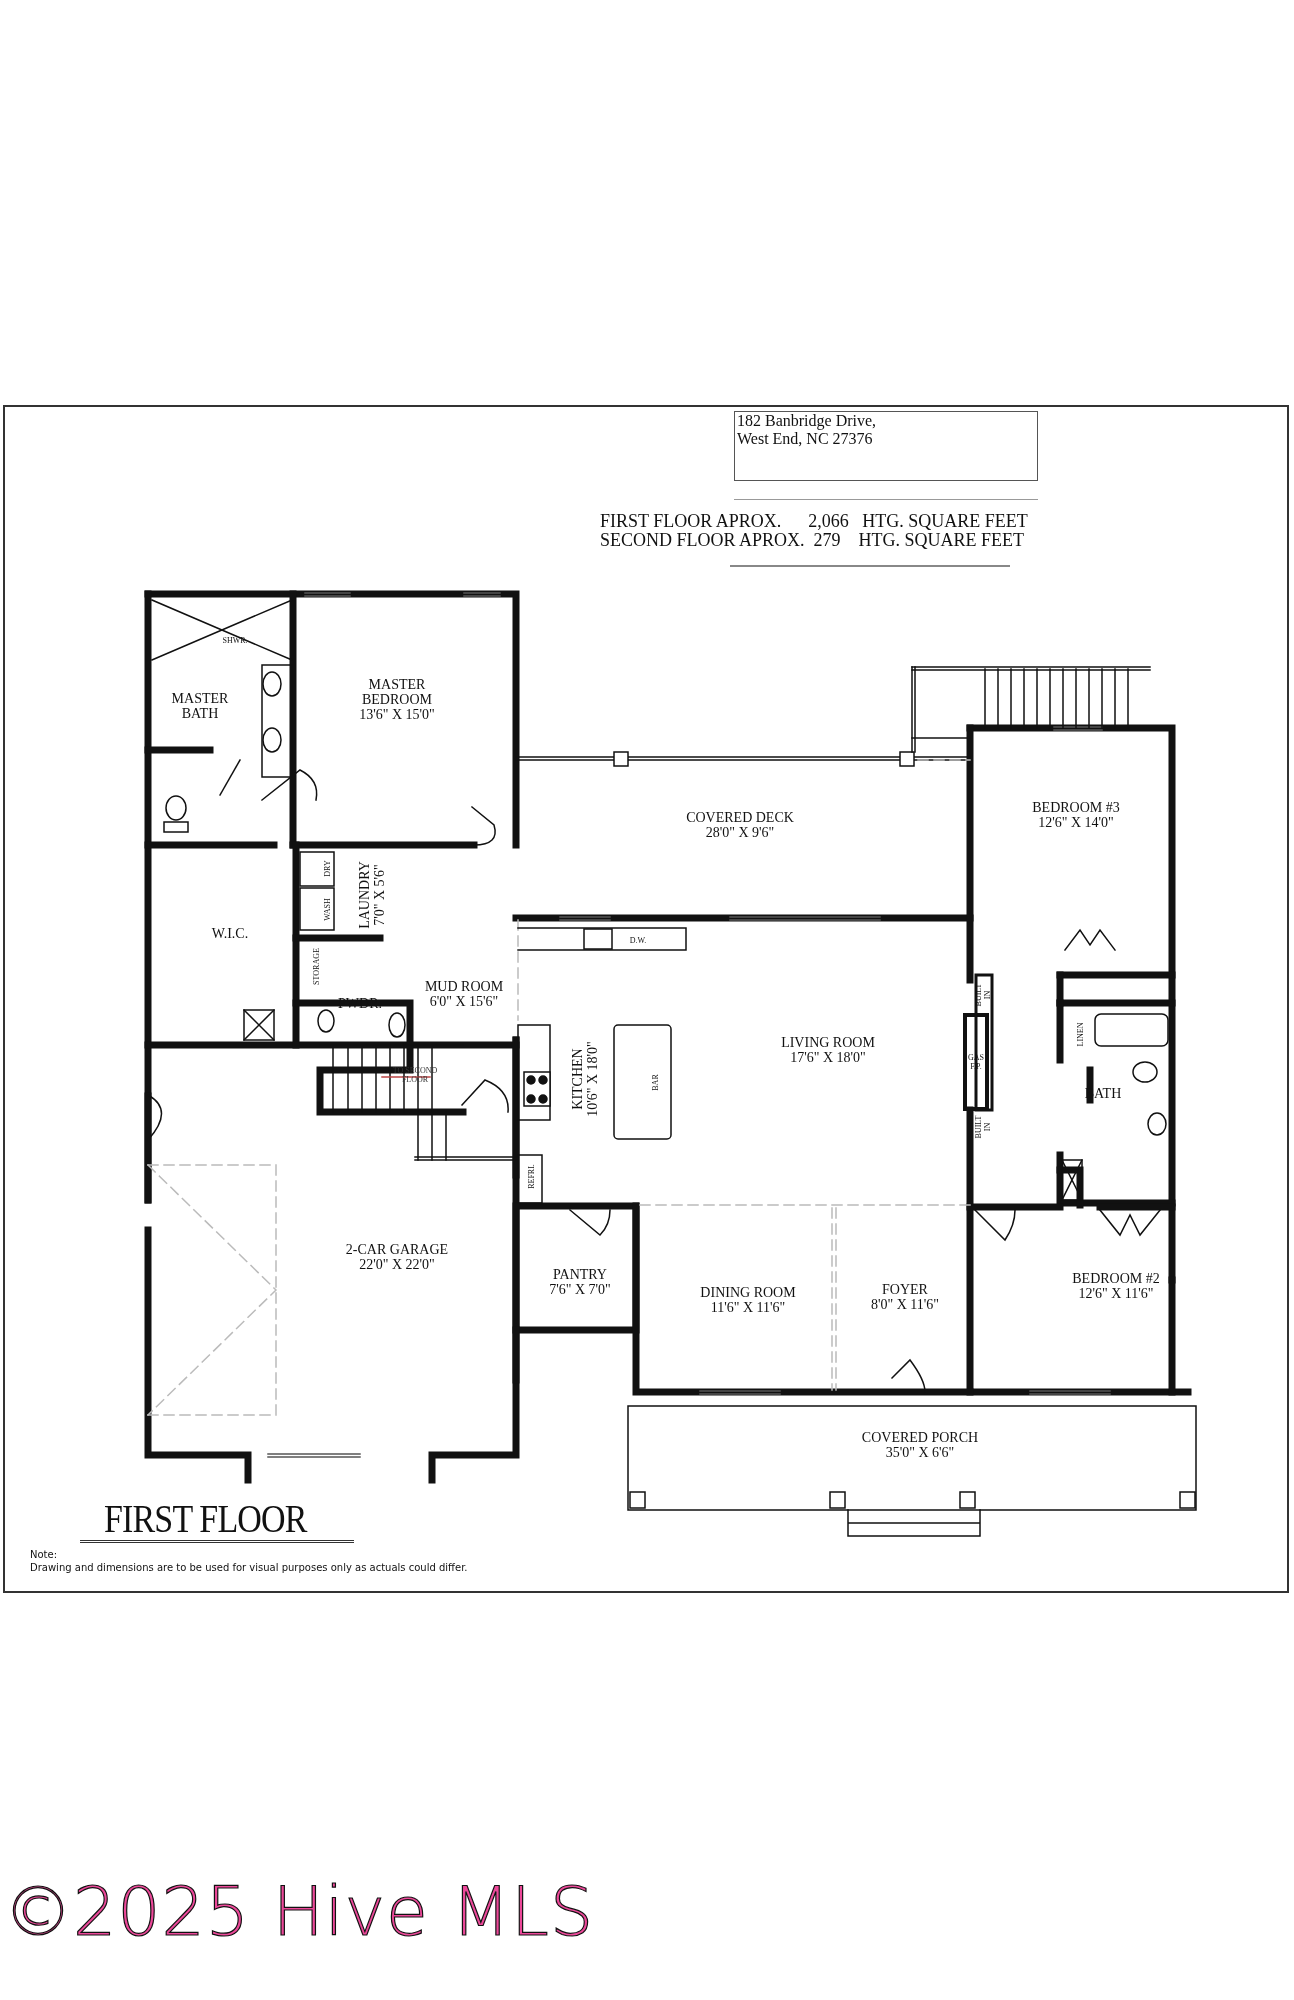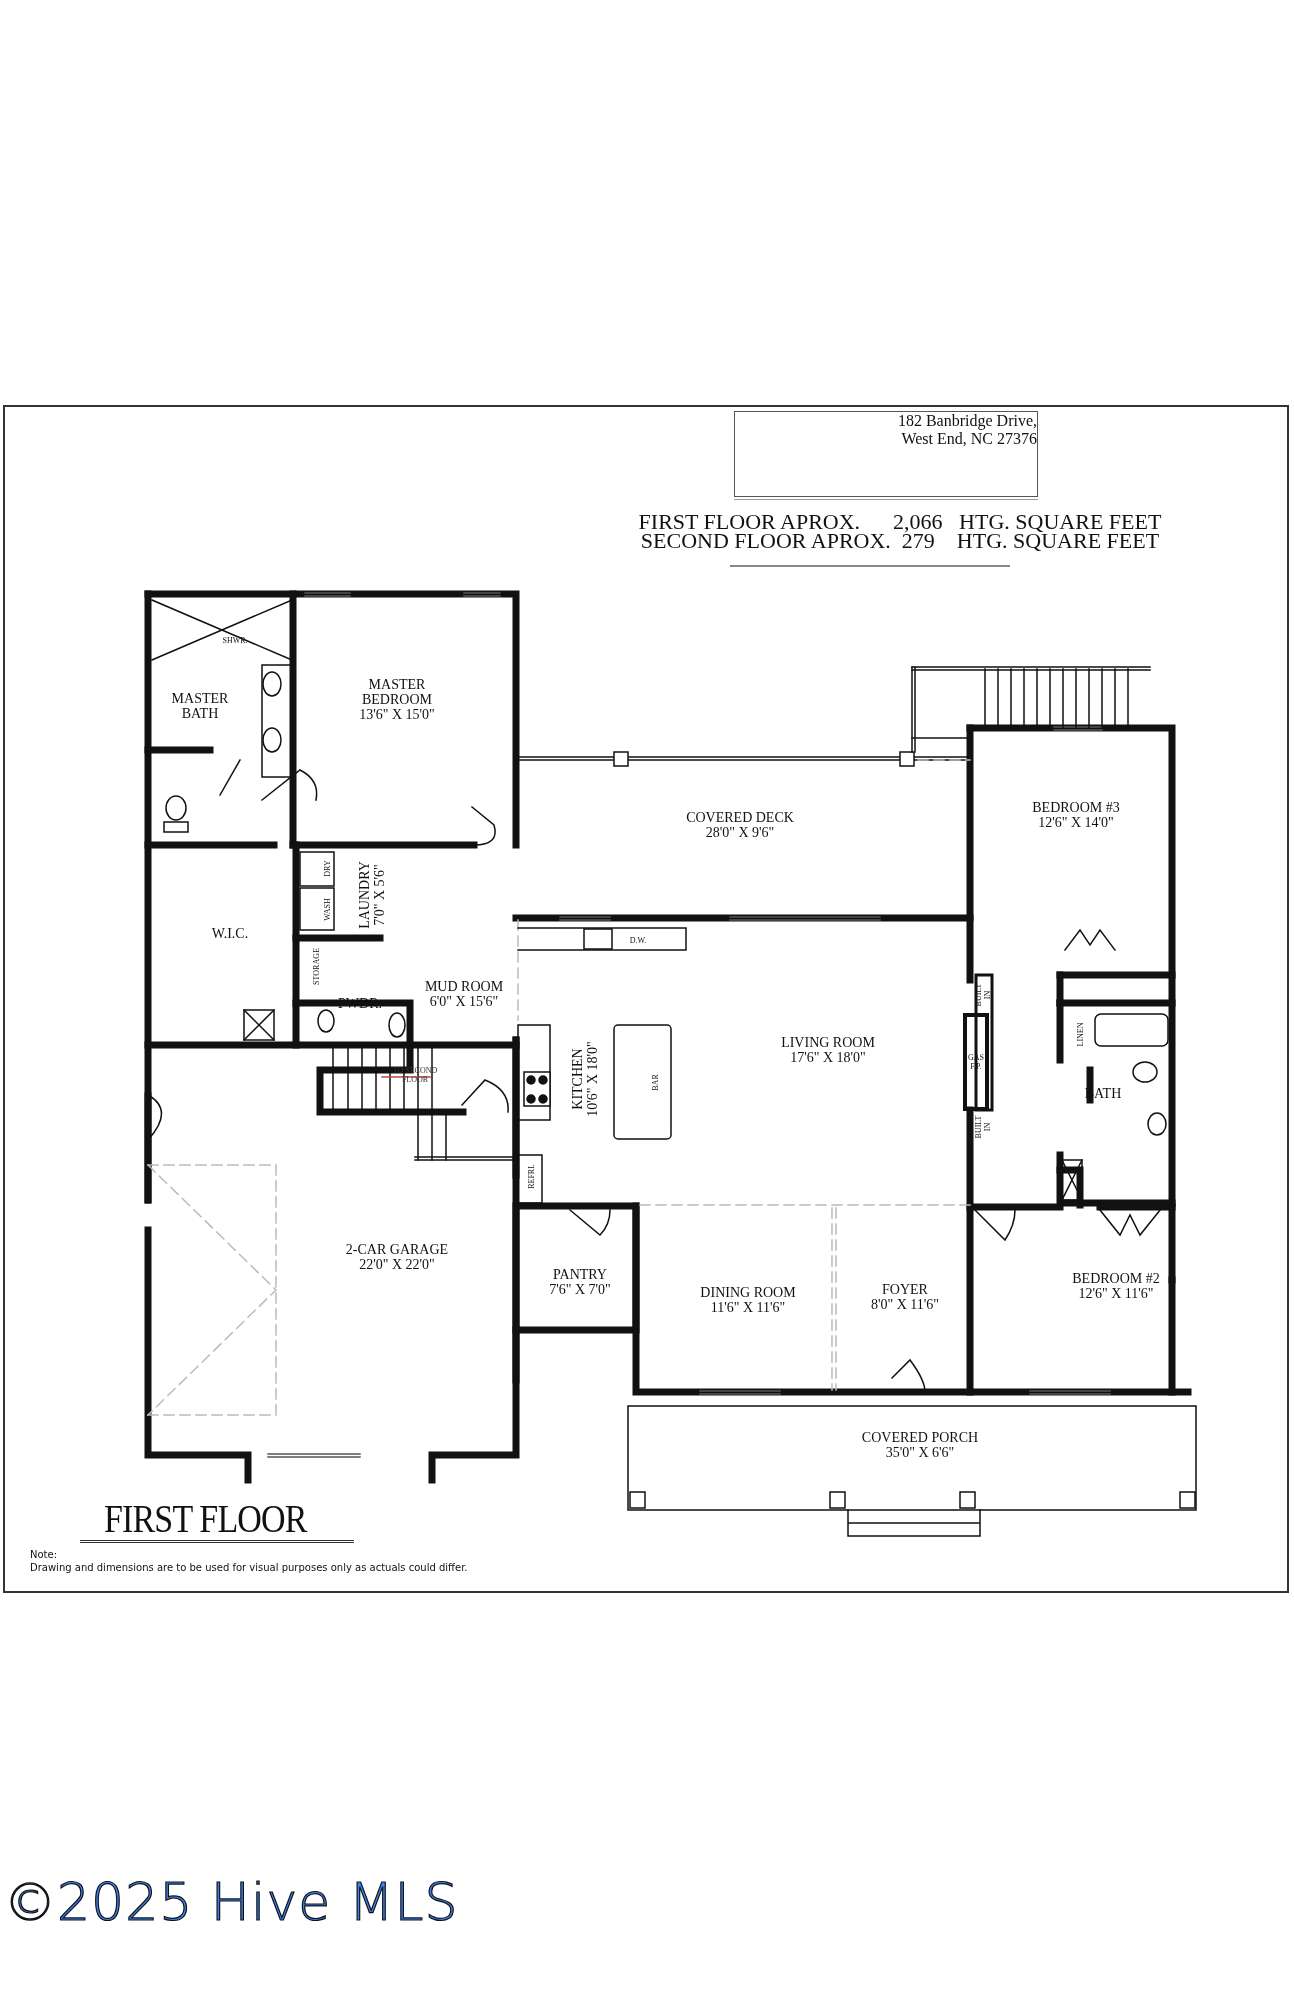--- a/index.html
+++ b/index.html
@@ -1,32 +1,32 @@
 <!DOCTYPE html>
 <html><head>
 <meta charset="utf-8">
 <style>
   html,body{margin:0;padding:0;background:#fff;}
   body{width:1294px;height:2000px;position:relative;overflow:hidden;font-family:"Liberation Serif",serif;color:#111;}
   .frame{position:absolute;left:3px;top:405px;width:1286px;height:1188px;border:2px solid #333;box-sizing:border-box;}
-  .addr-box{position:absolute;left:734px;top:411px;width:304px;height:86px;border:1.5px solid #555;box-sizing:border-box;font-size:16px;line-height:18px;padding:0 0 0 2px;text-align:right;}
+  .addr-box{position:absolute;left:734px;top:411px;width:304px;height:70px;border:1.5px solid #555;box-sizing:border-box;font-size:16px;line-height:18px;padding:0 0 0 2px;}
   .addr-box div{white-space:nowrap;}
   .addr-line{position:absolute;left:734px;top:499px;width:304px;height:0;border-top:1px solid #999;}
-  .sqft{position:absolute;left:600px;top:512px;width:600px;text-align:center;font-size:22px;line-height:19px;}
+  .sqft{position:absolute;left:600px;top:512px;width:600px;font-size:18px;line-height:19px;}
   .sqft .row{white-space:pre;}
   .sqft-rule{position:absolute;left:730px;top:565px;width:280px;border-top:2px double #888;}
   .total{position:absolute;left:600px;top:576px;width:580px;text-align:center;font-size:18px;line-height:19px;}
   svg.plan{position:absolute;left:0;top:0;}
   .lbl{position:absolute;text-align:center;font-size:14px;line-height:15px;white-space:nowrap;transform:translateX(-50%);}
   .lbl.sm{font-size:8px;line-height:9px;}
   .lbl.vert{transform:translateX(-50%) rotate(-90deg);}
   .title{position:absolute;left:104px;top:1495px;font-size:40px;letter-spacing:-1px;font-family:"Liberation Serif",serif;transform:scaleX(0.85);transform-origin:left;}
   .title-rule{position:absolute;left:80px;top:1540px;width:274px;border-top:3px double #333;}
   .note{position:absolute;left:30px;top:1548px;font-family:"DejaVu Sans",sans-serif;font-size:10px;line-height:13px;}
-  .watermark{position:absolute;left:4px;top:1872px;font-family:"DejaVu Sans",sans-serif;font-weight:200;font-size:52px;color:#3b82f6;-webkit-text-stroke:1.2px #111;letter-spacing:1px;}
+  .watermark{position:absolute;left:4px;top:1872px;font-family:"DejaVu Sans",sans-serif;font-weight:200;font-size:68px;color:#ec4899;-webkit-text-stroke:1.2px #111;letter-spacing:1px;}
 </style>
 </head>
 <body>
 
 <div class="frame"></div>
 
 <div class="addr-box">
   <div>182 Banbridge Drive,</div>
   <div>West End, NC 27376</div>
 </div>

